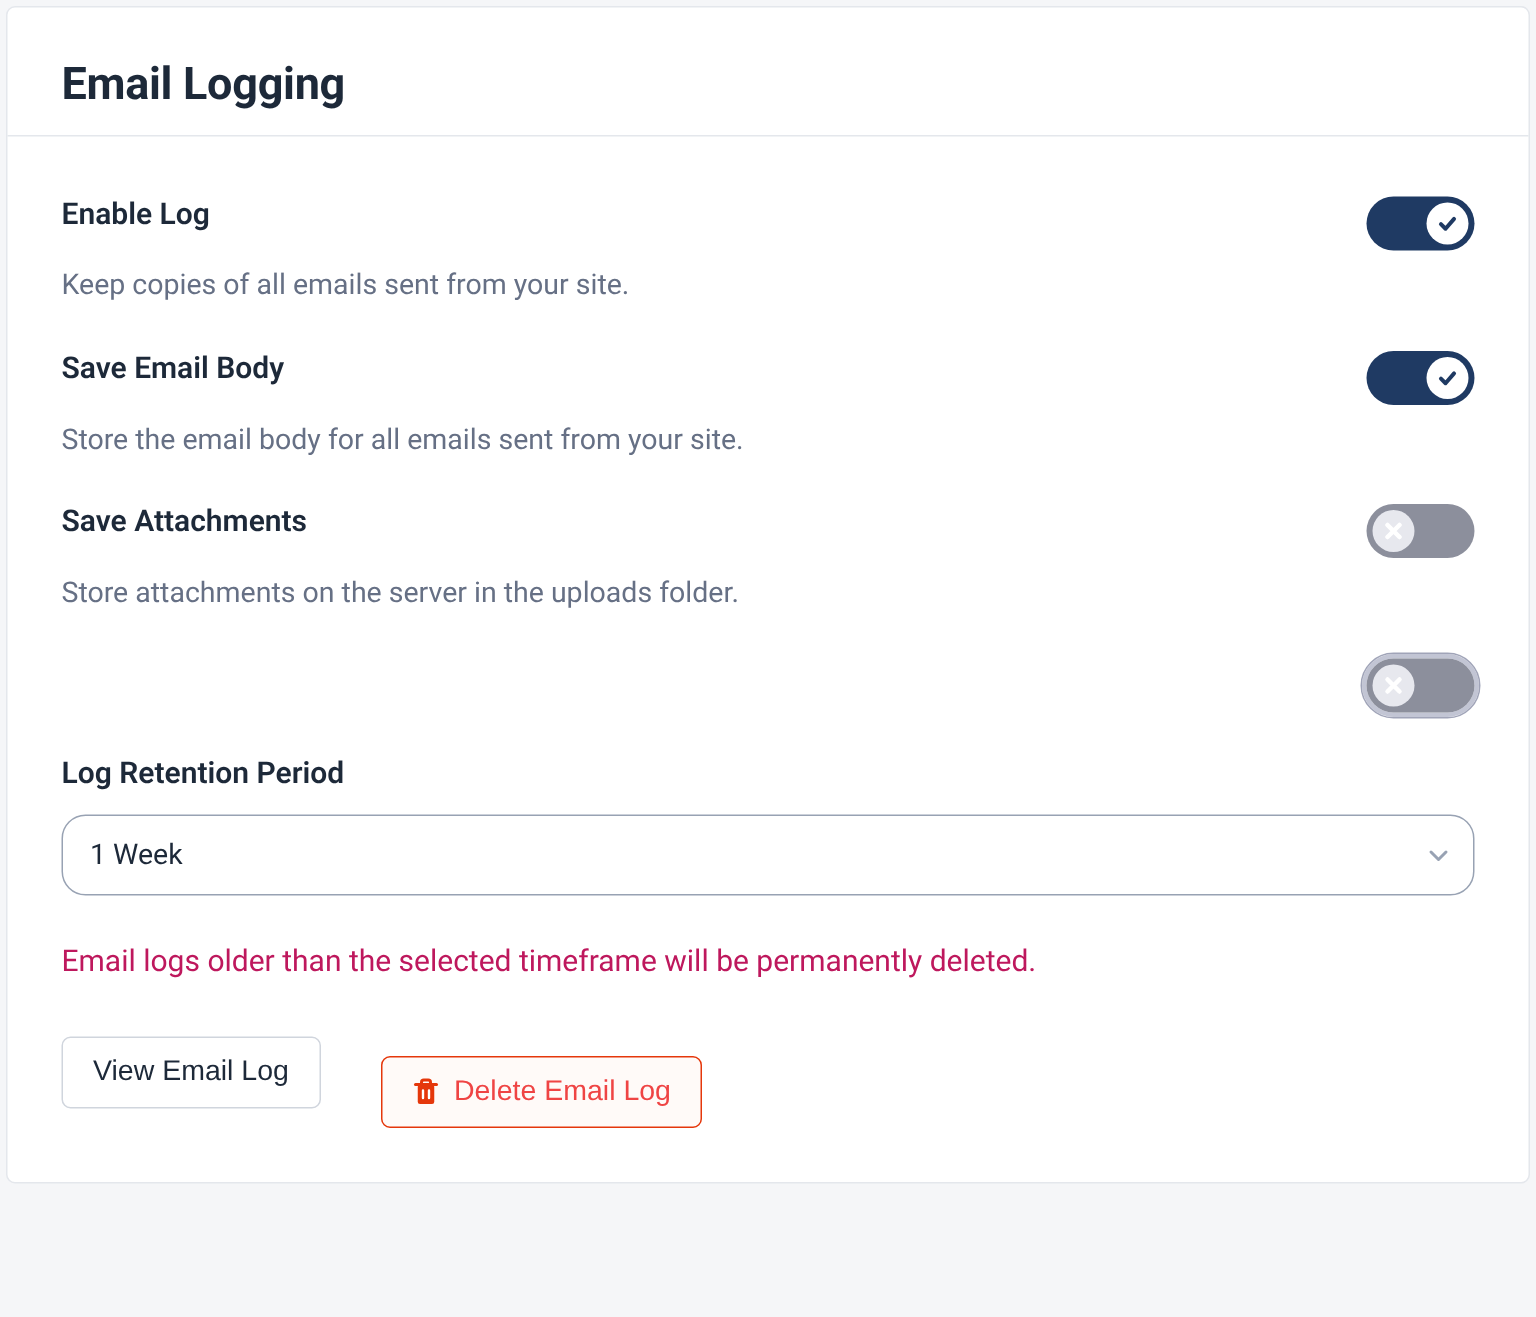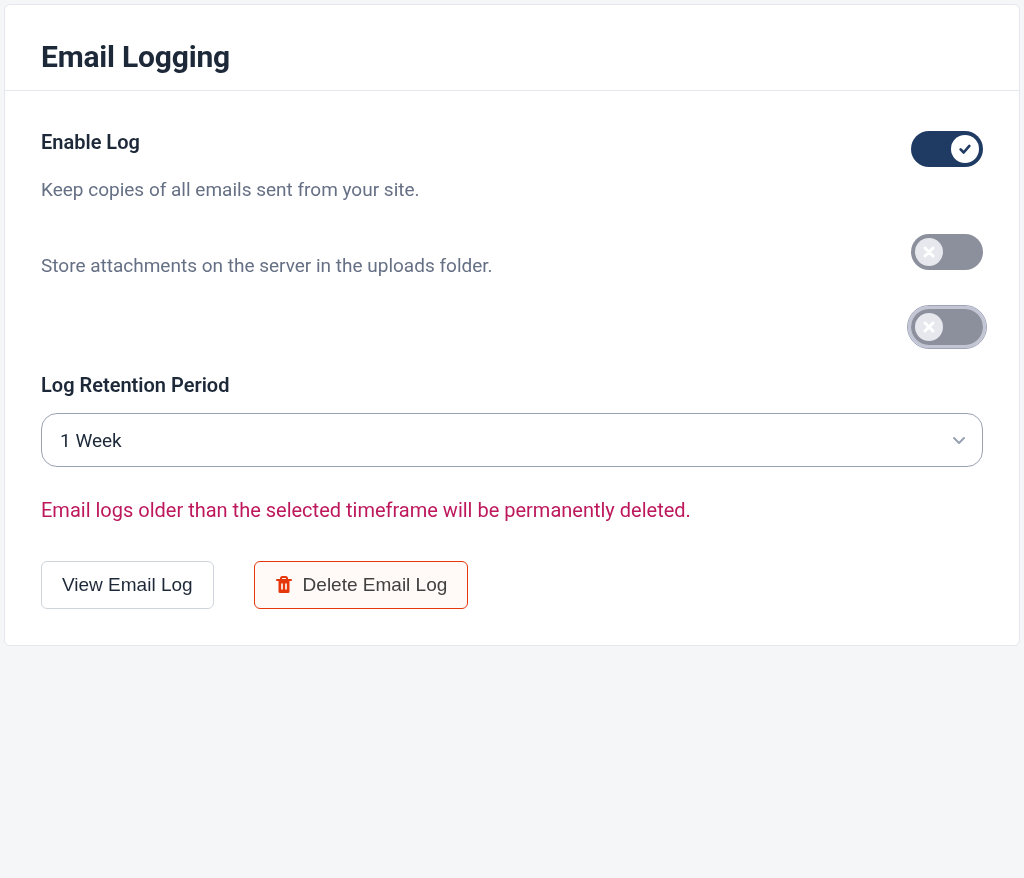--- a/index.html
+++ b/index.html
@@ -174,22 +174,23 @@
     align-items: center;
     gap: 10px;
     background: #ffffff;
   }
   .btn-secondary {
     border: 1px solid #d0d5dd;
     color: #1d2939;
   }
   .btn-danger {
     border: 1px solid #e5370b;
-    color: #404040;
+    color: #ef4444;
     background: #fffaf8;
+    margin-top: 13px;
   }
   .btn-danger .trash-icon {
     width: 18px; height: 20px;
   }
 </style>
 </head>
 <body>
 
 <div class="page-wrap">
   <div class="card">
@@ -208,23 +209,38 @@
         <div class="toggle on">
           <div class="toggle-track"></div>
           <div class="toggle-knob">
             <svg class="toggle-check" viewBox="0 0 16 16">
                 <path d="M3 8.5 L6.5 12 L13 4.5"></path>
               </svg>
           </div>
         </div>
       </div>
 
-
-      <div class="setting-row">
-        <div class="setting-text">
+      <div class="setting-row">
+        <div class="setting-text">
+          <div class="setting-label">Save Email Body</div>
+          <div class="setting-desc">Store the email body for all emails sent from your site.</div>
+        </div>
+        <div class="toggle on">
+          <div class="toggle-track"></div>
+          <div class="toggle-knob">
+            <svg class="toggle-check" viewBox="0 0 16 16">
+                <path d="M3 8.5 L6.5 12 L13 4.5"></path>
+              </svg>
+          </div>
+        </div>
+      </div>
+
+      <div class="setting-row">
+        <div class="setting-text">
+          <div class="setting-label">Save Attachments</div>
           <div class="setting-desc">Store attachments on the server in the uploads folder.</div>
         </div>
         <div class="toggle off">
           <div class="toggle-track"></div>
           <div class="toggle-knob">
             <svg class="toggle-x" viewBox="0 0 12 12">
                 <path d="M2 2 L10 10 M10 2 L2 10"></path>
               </svg>
           </div>
         </div>

